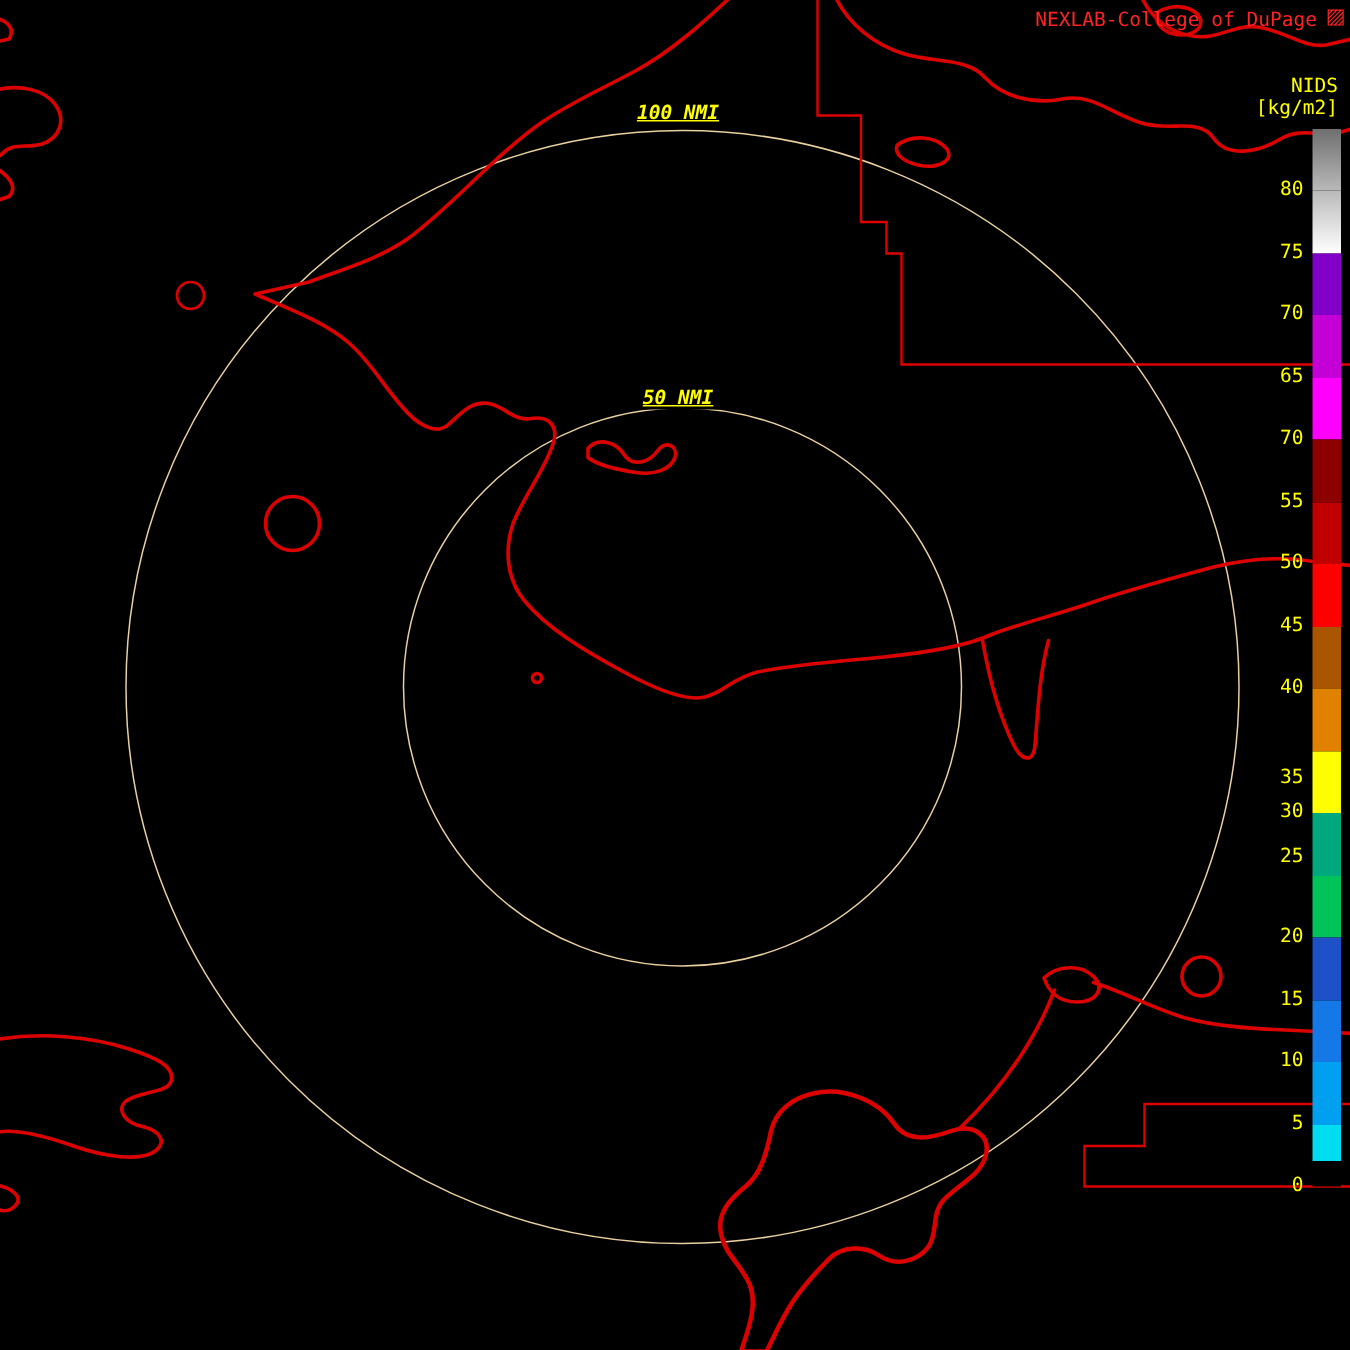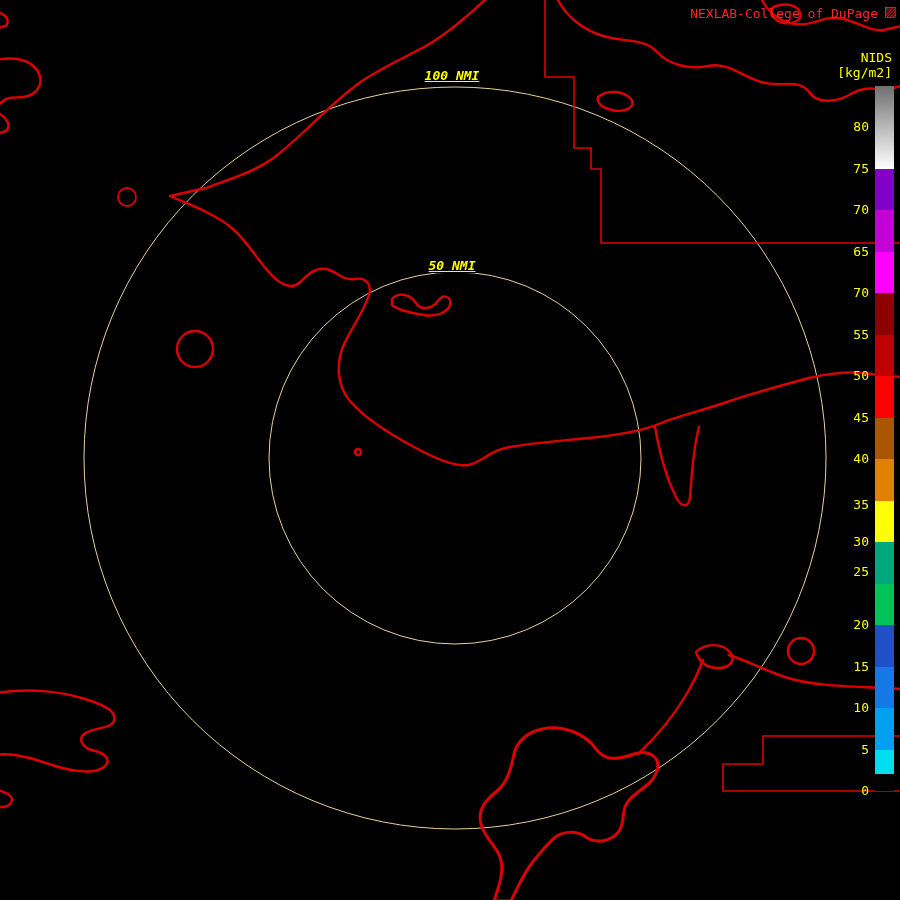--- a/index.html
+++ b/index.html
@@ -96,21 +96,21 @@
   <div class="cb-ticks">
       <div class="cb-tick" style="top: 41.4706px;">80</div>
       <div class="cb-tick" style="top: 82.9412px;">75</div>
       <div class="cb-tick" style="top: 124.412px;">70</div>
       <div class="cb-tick" style="top: 165.882px;">65</div>
       <div class="cb-tick" style="top: 207.353px;">70</div>
       <div class="cb-tick" style="top: 248.824px;">55</div>
       <div class="cb-tick" style="top: 290.294px;">50</div>
       <div class="cb-tick" style="top: 331.765px;">45</div>
       <div class="cb-tick" style="top: 373.235px;">40</div>
-      <div class="cb-tick" style="top: 419px;">35</div>
+      <div class="cb-tick" style="top: 433px;">35</div>
       <div class="cb-tick" style="top: 456.176px;">30</div>
       <div class="cb-tick" style="top: 486px; margin-left: 20px;">25</div>
       <div class="cb-tick" style="top: 539.118px;">20</div>
       <div class="cb-tick" style="top: 580.588px;">15</div>
       <div class="cb-tick" style="top: 622.059px; margin-left: 24px;">10</div>
       <div class="cb-tick" style="top: 663.529px;">5</div>
       <div class="cb-tick" style="top: 705px;">0</div>
     </div>
 
 </div>

